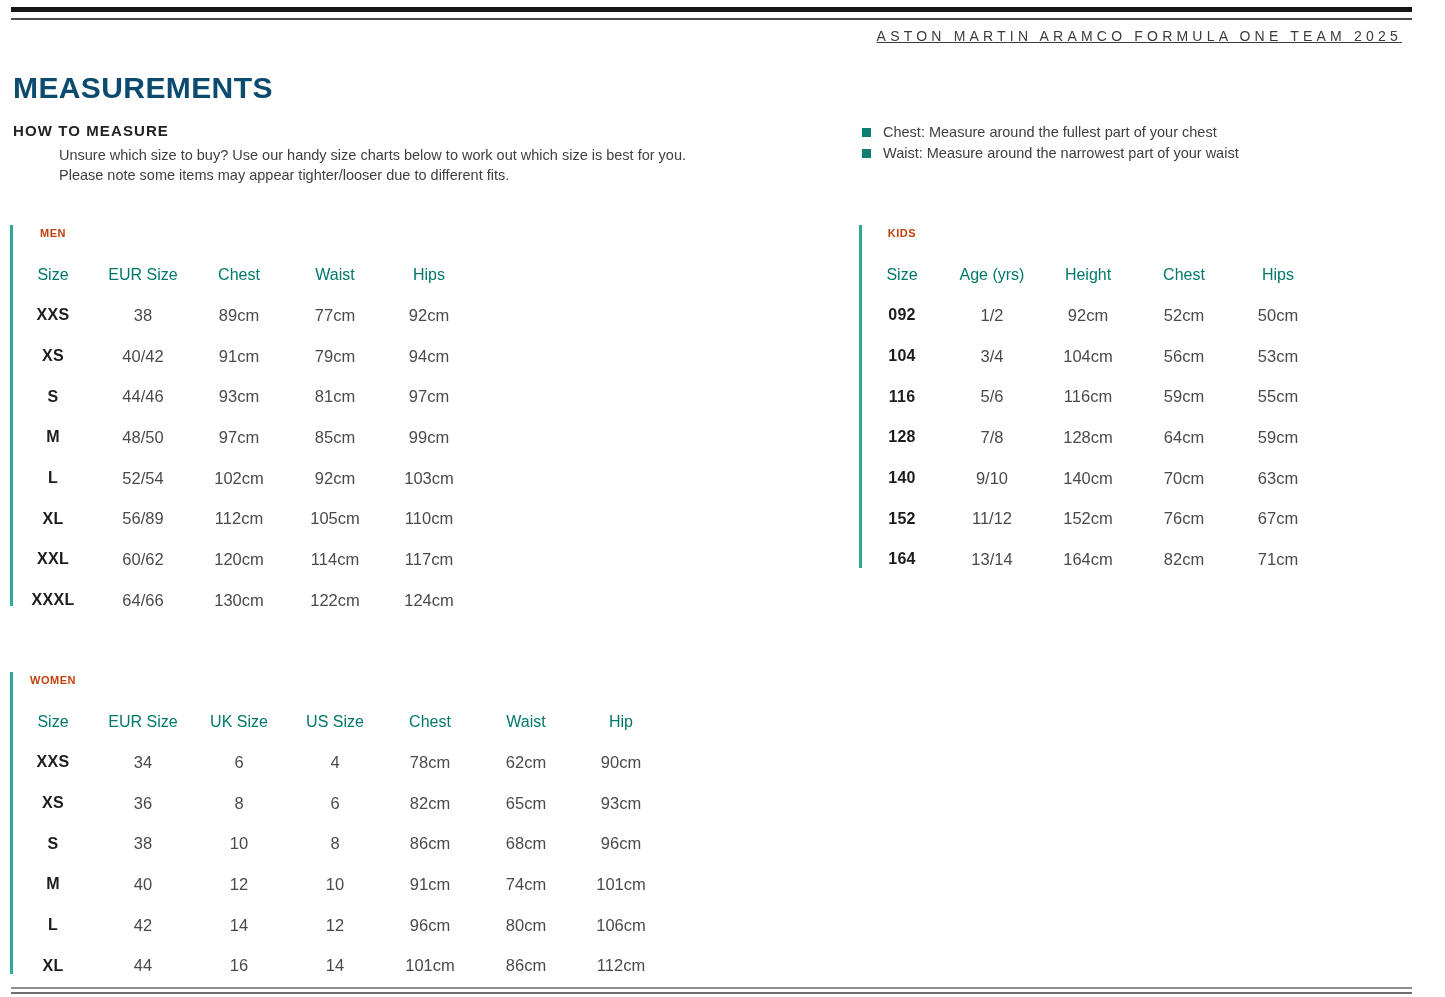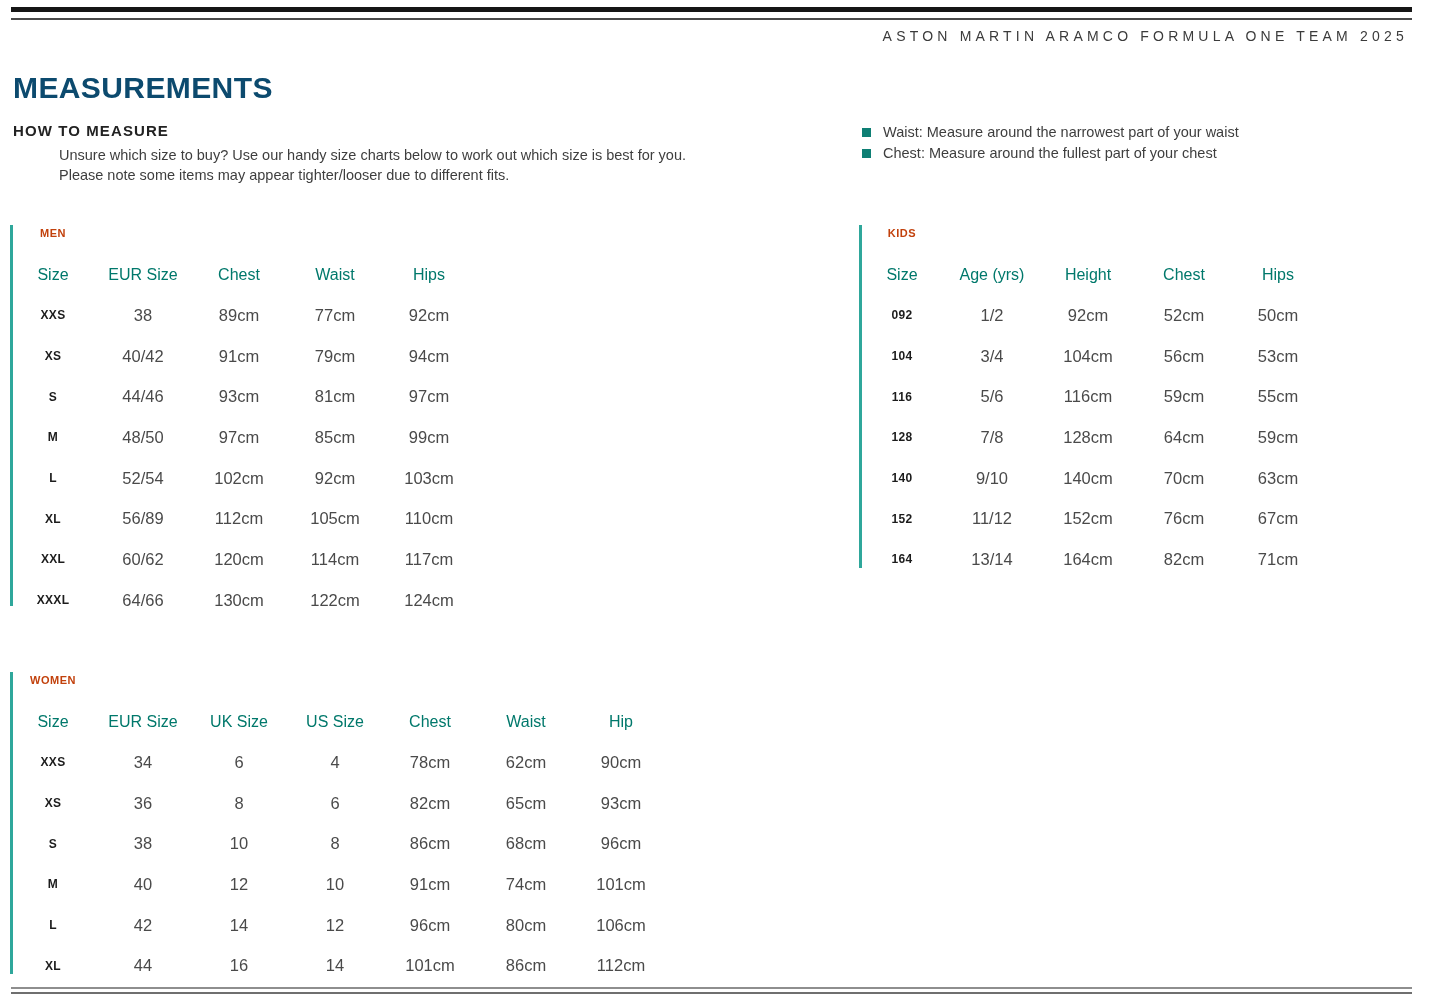--- a/index.html
+++ b/index.html
@@ -14,23 +14,23 @@
 
   
   .rule { position: absolute; left: 11px; right: 33px; }
   .rule-top-thick { top: 7px;  height: 5px; background: #161616; }
   .rule-top-thin  { top: 18px; height: 2px; background: #4a4a4a; }
   .rule-bot-1     { top: 987px; height: 2px; background: #8e8e8e; }
   .rule-bot-2     { top: 992px; height: 2px; background: #6f6f6f; }
 
   
   .brand {
-    position: absolute; top: 28px; right: 37px;
+    position: absolute; top: 28px; right: 43px;
     font-size: 14px; letter-spacing: 4.2px;
-    color: #3b3b3b; white-space: nowrap;
+    color: #3b3b3b; white-space: nowrap; text-decoration: underline;
   }
   .page-title {
     position: absolute; top: 71px; left: 13px;
     font-size: 30px; font-weight: bold; letter-spacing: 0.4px;
     color: #0c4a6e;
   }
   .howto-heading {
     position: absolute; top: 122px; left: 13px;
     font-size: 15px; font-weight: bold; letter-spacing: 1.1px;
     color: #222222;
@@ -74,21 +74,21 @@
   .cols-7 { grid-template-columns: 90px 90px 102px 90px 100px 92px 98px; }
   .size-table > div { text-align: center; }
   .th {
     height: 40px; display: flex; align-items: center; justify-content: center;
     font-size: 16px; font-weight: normal; color: #00786b;
   }
   .td {
     height: 40.7px; display: flex; align-items: center; justify-content: center;
     font-size: 16.5px; color: #4a4a4a;
   }
-  .td.size-col { font-weight: bold; color: #1c1c1c; font-size: 12px; letter-spacing: 0.3px; }
+  .td.size-col { font-weight: bold; color: #1c1c1c; font-size: 16px; letter-spacing: 0.3px; }
 </style>
 </head>
 <body>
 
 <div class="rule rule-top-thick"></div>
 <div class="rule rule-top-thin"></div>
 <div class="rule rule-bot-1"></div>
 <div class="rule rule-bot-2"></div>
 
 <div class="brand">ASTON MARTIN ARAMCO FORMULA ONE TEAM 2025</div>
@@ -96,25 +96,25 @@
 
 <h2 class="howto-heading">HOW TO MEASURE</h2>
 <div class="howto-text">
   <div>Unsure which size to buy? Use our handy size charts below to work out which size is best for you.</div>
   <div>Please note some items may appear tighter/looser due to different fits.</div>
 </div>
 
 <ul class="tips">
   <li class="tip">
     <span class="tip-square"></span>
-    <span>Waist: Measure around the narrowest part of your waist</span>
+    <span>Chest: Measure around the fullest part of your chest</span>
   </li>
   <li class="tip">
     <span class="tip-square"></span>
-    <span>Chest: Measure around the fullest part of your chest</span>
+    <span>Waist: Measure around the narrowest part of your waist</span>
   </li>
 </ul>
 
 <div class="section" style="left:0; top:225px;">
   <div class="section-bar" style="height:381px;"></div>
   <div class="section-label">MEN</div>
   <div class="size-table cols-5">
       <div class="th">Size</div>
       <div class="th">EUR Size</div>
       <div class="th">Chest</div>

